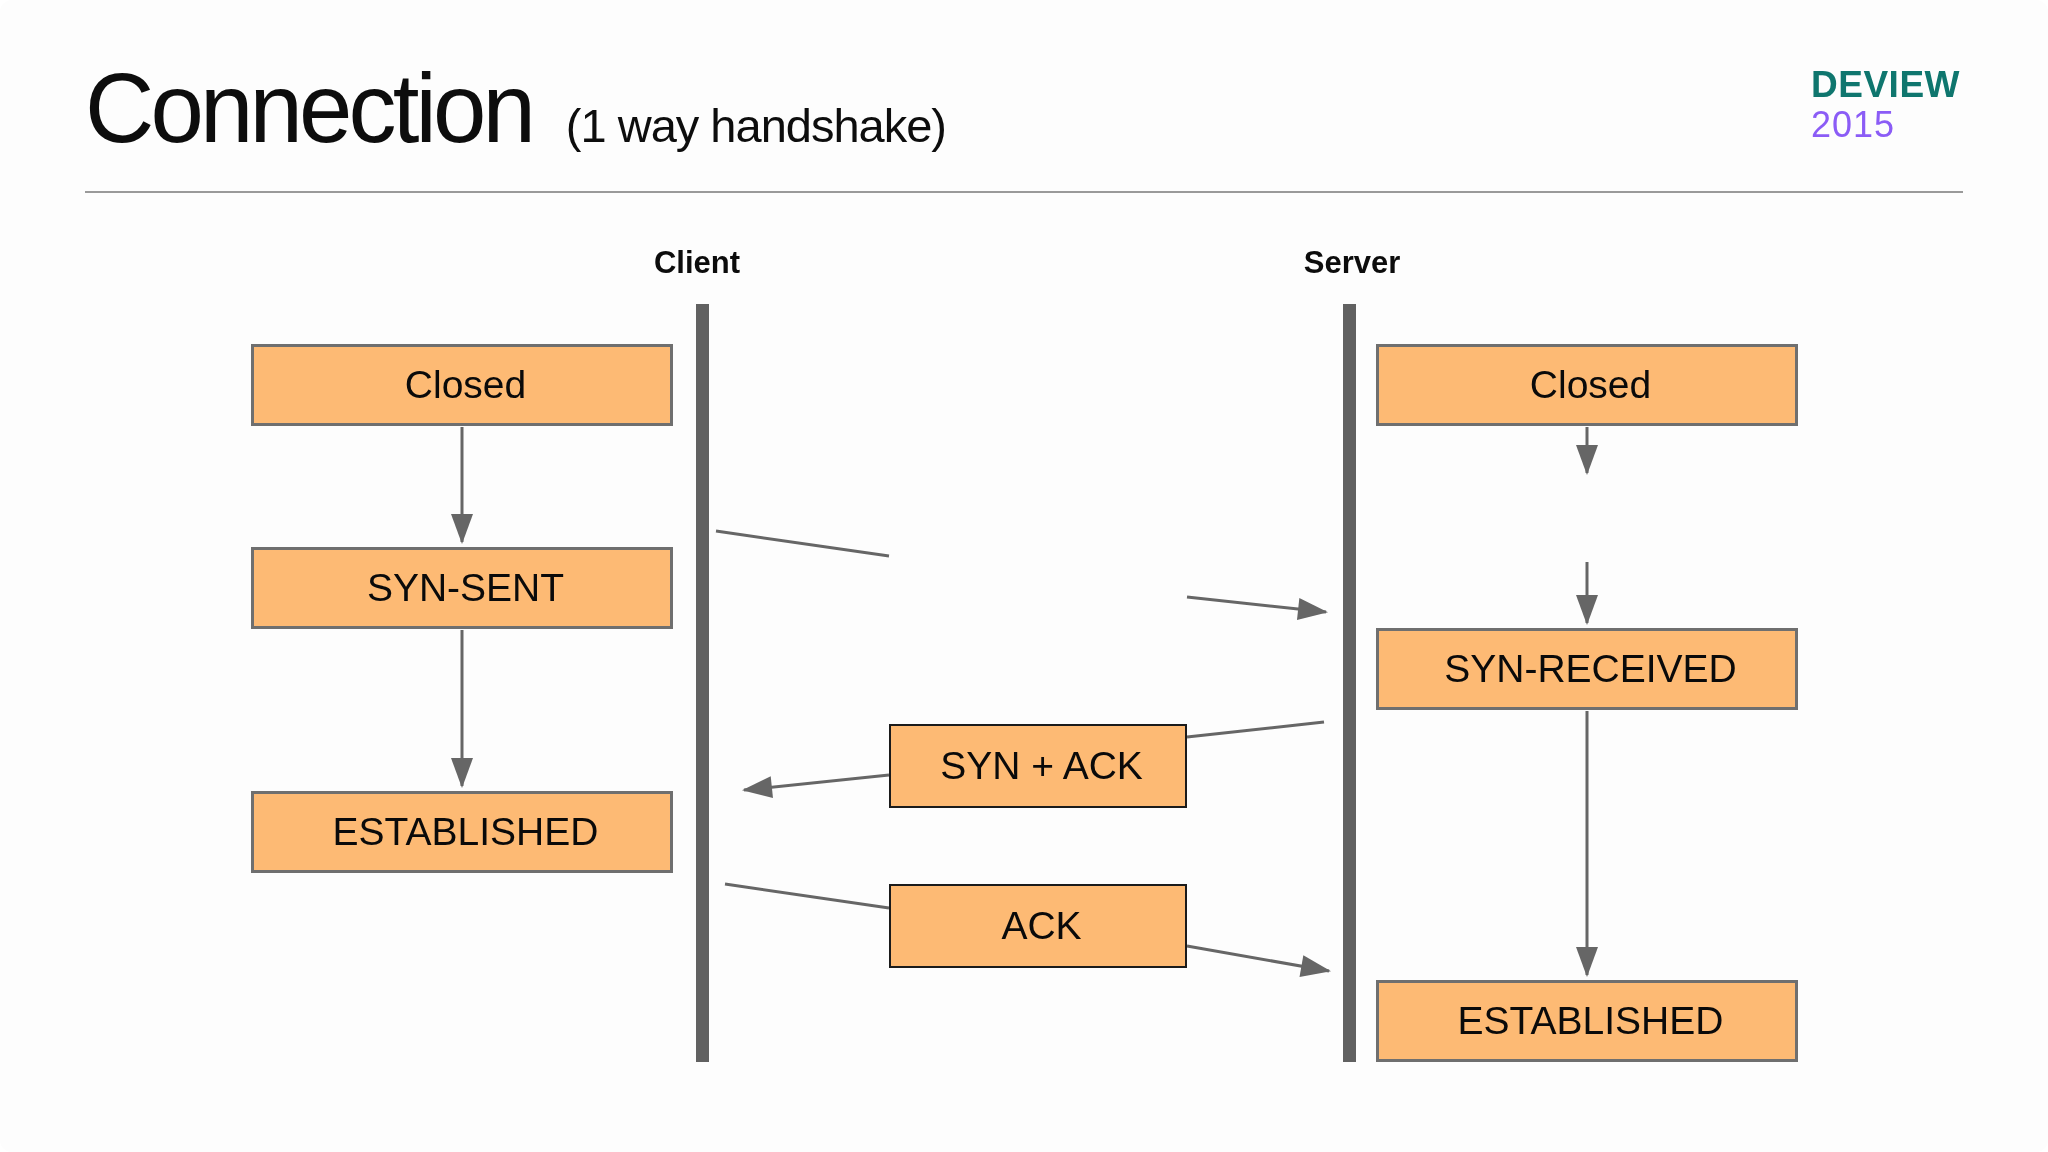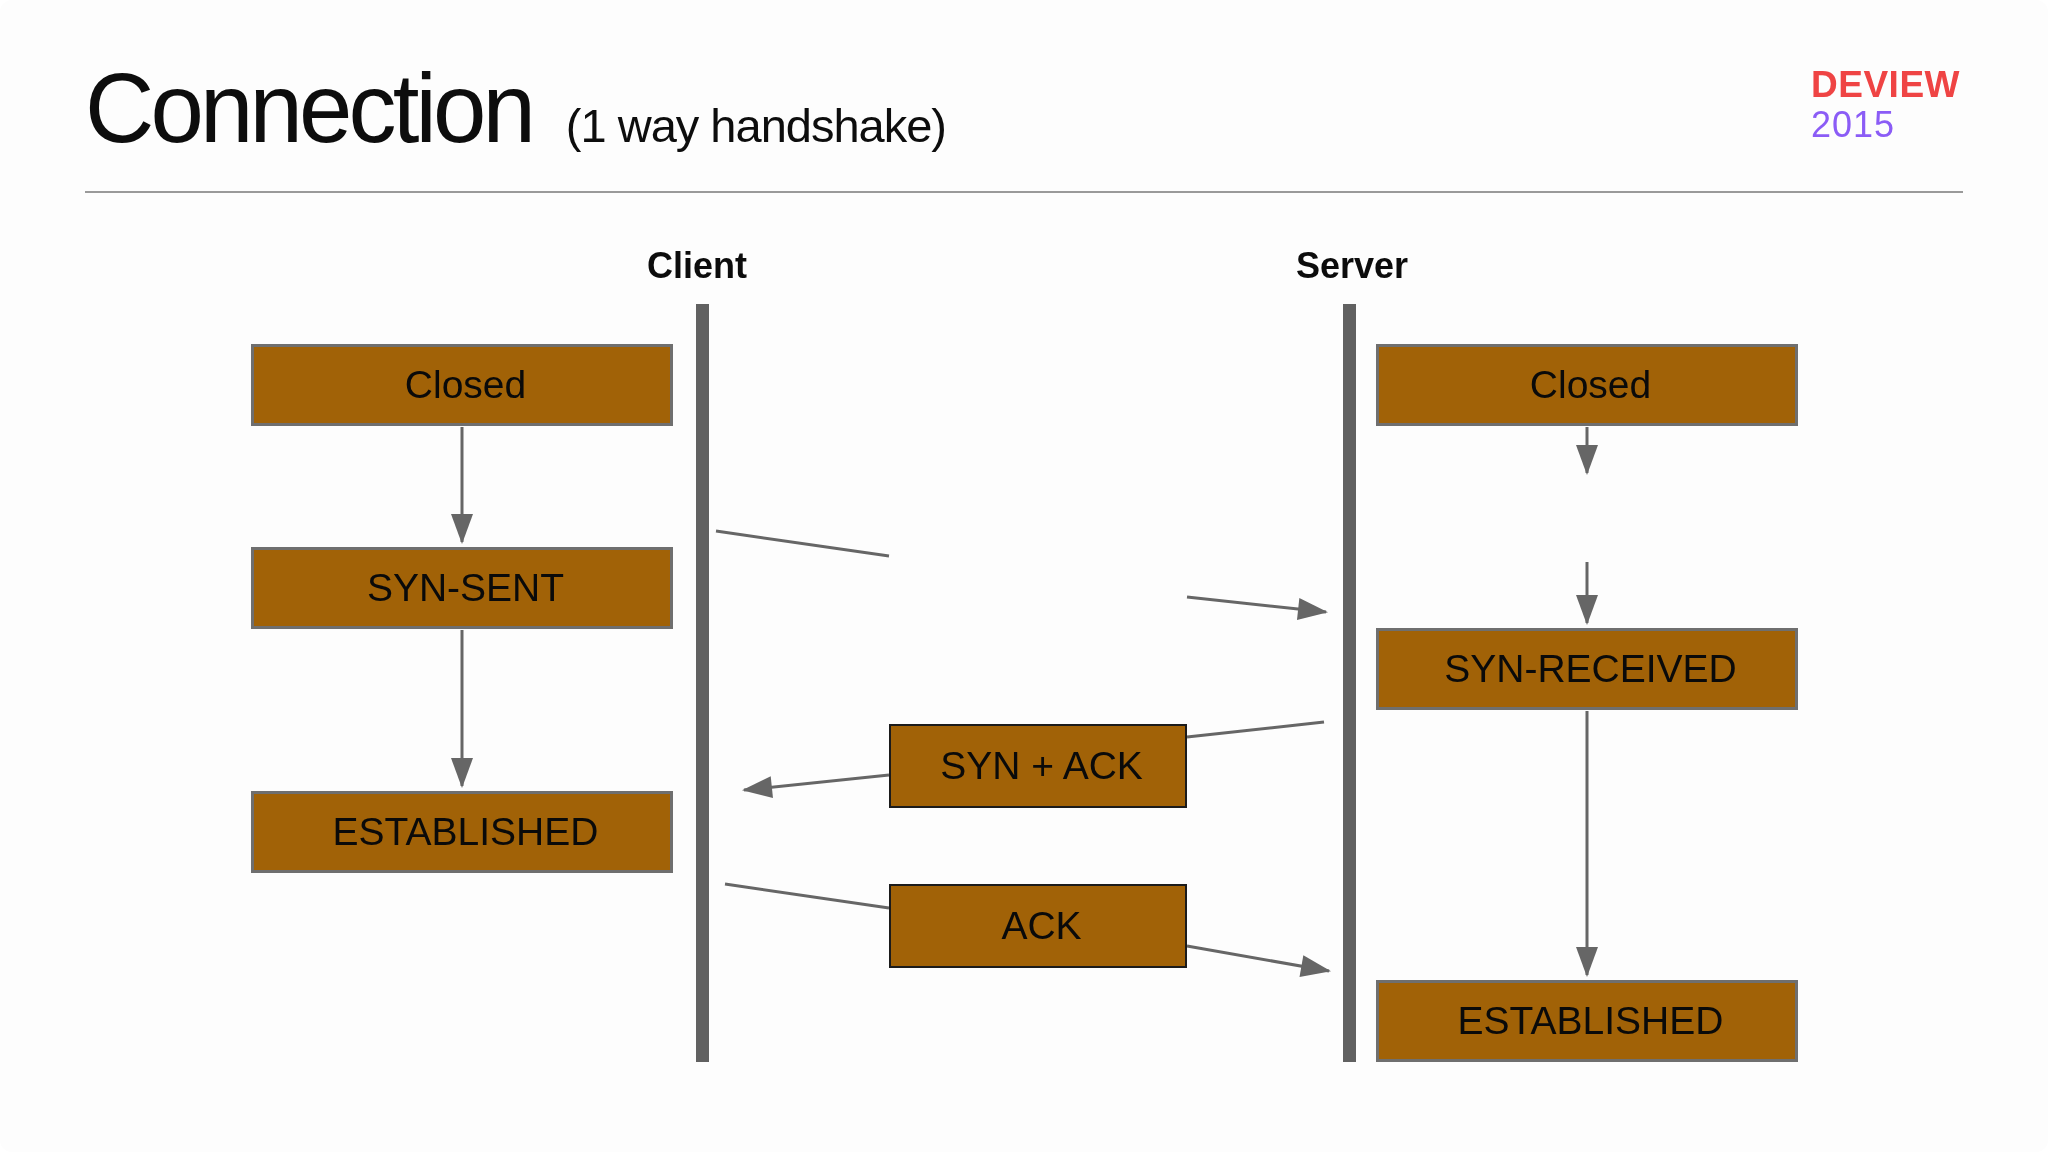--- a/index.html
+++ b/index.html
@@ -42,21 +42,21 @@
     position: absolute;
     right: 88px;
     top: 66px;
     text-align: left;
     line-height: 1.0;
   }
   .brand-name {
     font-size: 37px;
     font-weight: 700;
     letter-spacing: 0.5px;
-    color: #ef4444;
+    color: #0f766e;
   }
   .brand-year {
     font-size: 36px;
     font-weight: 400;
     letter-spacing: 1px;
     color: #8b5cf6;
     margin-top: 4px;
   }
   .header-divider {
     position: absolute;
@@ -65,21 +65,21 @@
     width: 1878px;
     height: 2px;
     background: #9a9a9a;
   }
 
   
   .actor-label {
     position: absolute;
     top: 245px;
     transform: translateX(-50%);
-    font-size: 36px;
+    font-size: 31px;
     font-weight: 700;
     color: #0c0c0c;
     white-space: nowrap;
   }
   .actor-label.client { left: 697px; }
   .actor-label.server { left: 1352px; }
   .lifeline {
     position: absolute;
     width: 13px;
     top: 304px;
@@ -89,21 +89,21 @@
   .lifeline.client { left: 696px; }
   .lifeline.server { left: 1343px; }
 
   
   .state-box, .msg-box {
     position: absolute;
     box-sizing: border-box;
     display: flex;
     align-items: center;
     justify-content: center;
-    background: #a16207;
+    background: #fdba74;
     color: #0a0a0a;
     white-space: nowrap;
     padding-left: 7px;
   }
   .state-box {
     width: 422px;
     height: 82px;
     border: 3px solid #6f6f6f;
     font-size: 39px;
   }

